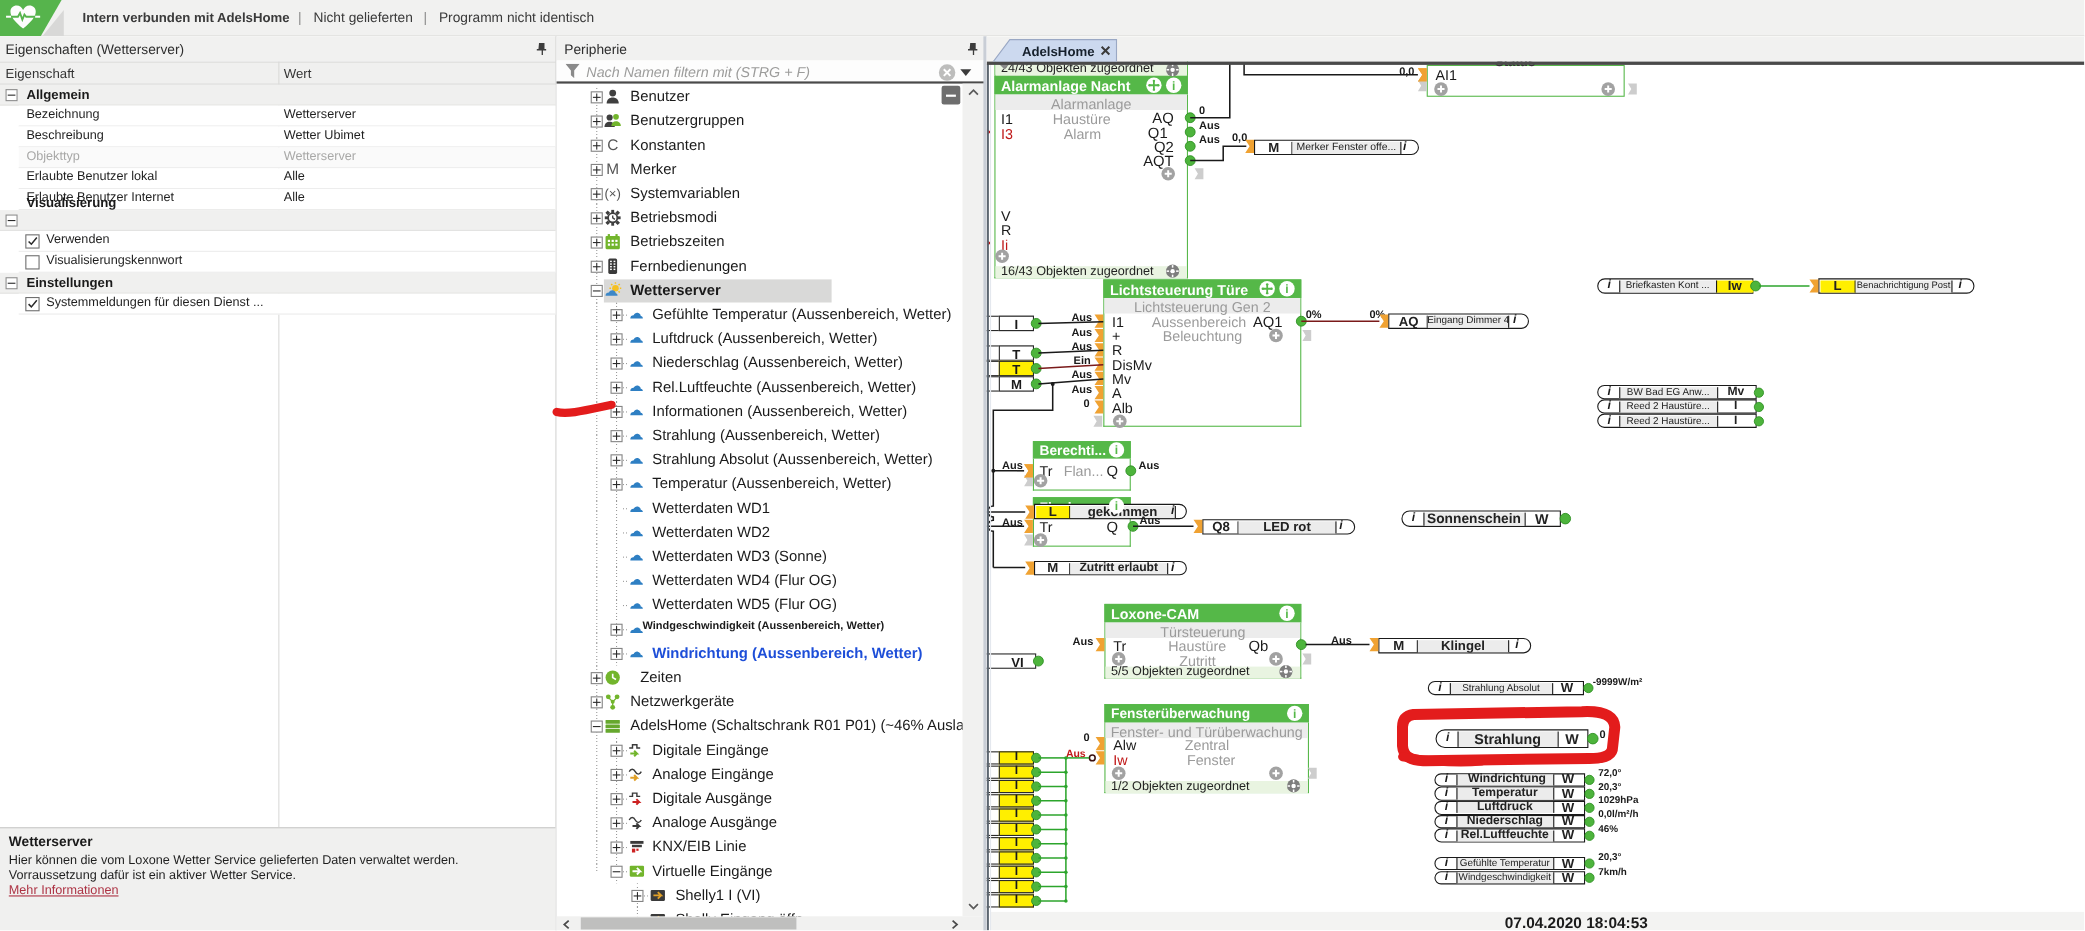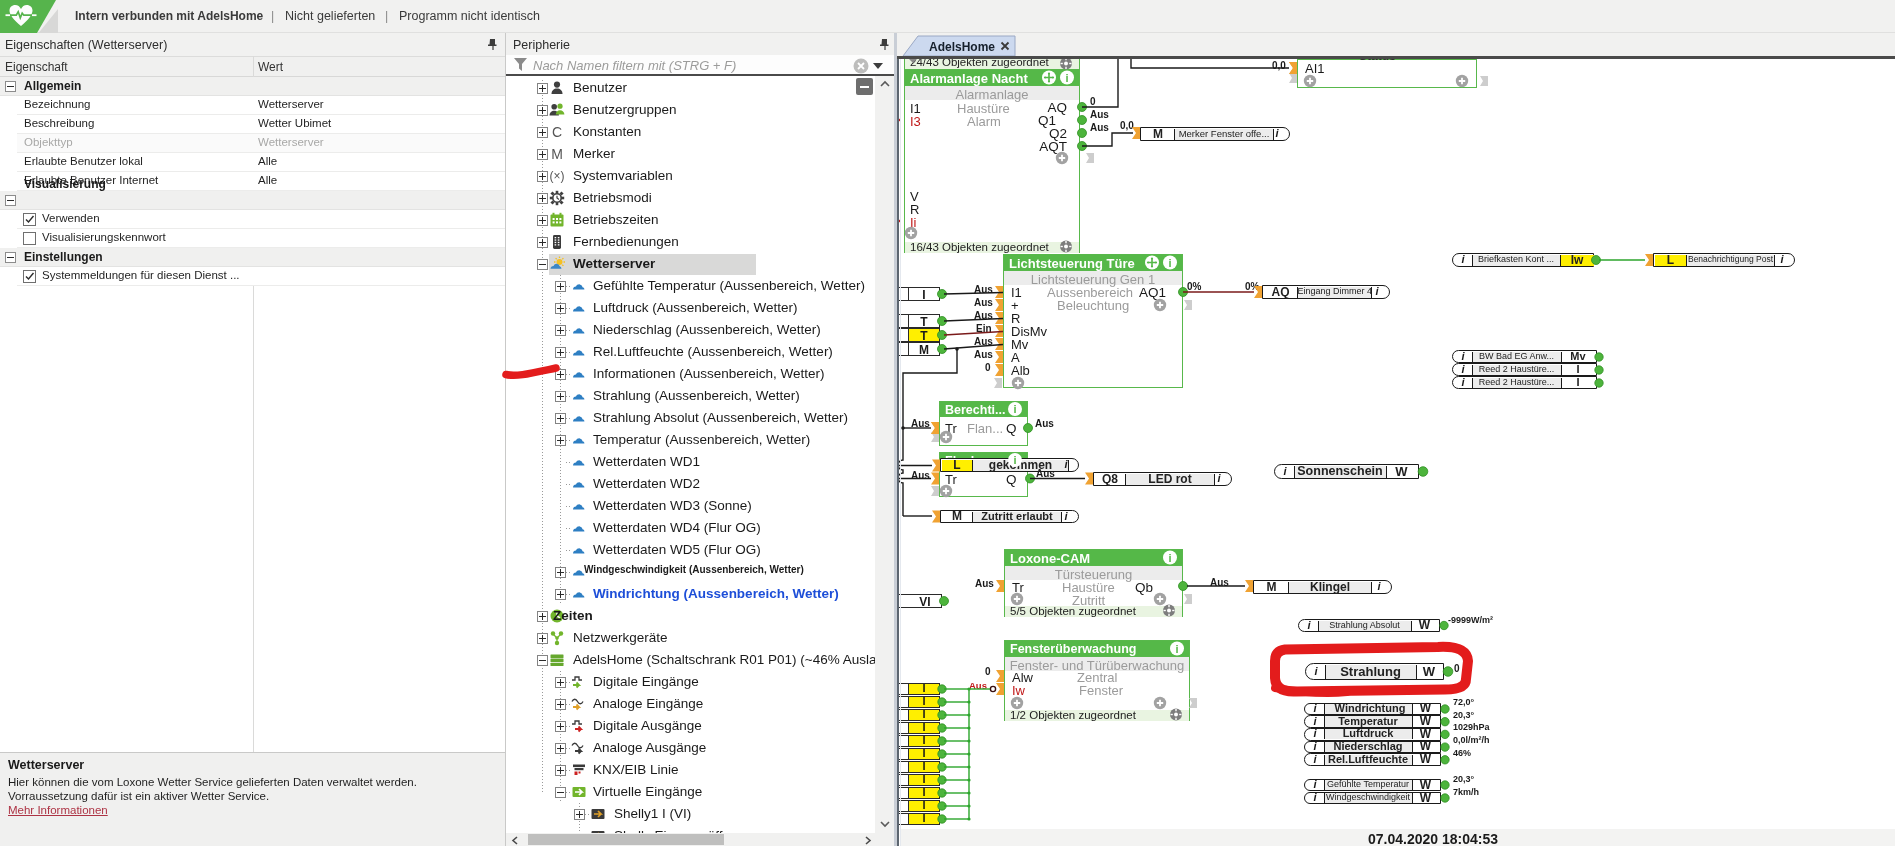--- a/index.html
+++ b/index.html
@@ -329,21 +329,21 @@
     </svg>
 <div class="a txt" style="left:593px;top:586px;font-size:13.5px;color:#1d4ed8;font-weight:bold;">Windrichtung (Aussenbereich, Wetter)</div>
 <div class="a" style="left:548px;top:616px;width:0px;height:1px;background-image:repeating-linear-gradient(to right,#9a9a9a 0,#9a9a9a 1px,transparent 1px,transparent 3px)"></div>
 <div class="a" style="left:537px;top:611px;width:11px;height:11px;background:#fff;border:1px solid #848484"></div>
 <div class="a" style="left:539px;top:616px;width:7px;height:1px;background:#2b2b2b"></div>
 <div class="a" style="left:542px;top:613px;width:1px;height:7px;background:#2b2b2b"></div>
 <svg class="a" style="left:549px;top:608px" width="16" height="16" viewBox="0 0 16 16">
       <circle cx="8" cy="8" r="6.5" fill="#72b52c"></circle>
       <path d="M8,4.5 L8,8 L11,9.8" stroke="#fff" stroke-width="1.5" fill="none"></path>
     </svg>
-<div class="a txt" style="left:553px;top:608px;font-size:13.5px;color:#1a1a1a;font-weight:bold;">Zeiten</div>
+<div class="a txt" style="left:582px;top:608px;font-size:13.5px;color:#1a1a1a;font-weight:normal;">Zeiten</div>
 <div class="a" style="left:548px;top:638px;width:0px;height:1px;background-image:repeating-linear-gradient(to right,#9a9a9a 0,#9a9a9a 1px,transparent 1px,transparent 3px)"></div>
 <div class="a" style="left:537px;top:633px;width:11px;height:11px;background:#fff;border:1px solid #848484"></div>
 <div class="a" style="left:539px;top:638px;width:7px;height:1px;background:#2b2b2b"></div>
 <div class="a" style="left:542px;top:635px;width:1px;height:7px;background:#2b2b2b"></div>
 <svg class="a" style="left:549px;top:630px" width="16" height="16" viewBox="0 0 16 16">
       <g stroke="#72b52c" stroke-width="1.2" fill="none">
         <line x1="4" y1="4" x2="8" y2="8"></line>
         <line x1="12" y1="4" x2="8" y2="8"></line>
         <line x1="8" y1="8" x2="8" y2="13"></line>
       </g>
@@ -466,34 +466,34 @@
 <div class="a" style="left:7px;top:53px;width:176px;height:167px;background:#fff;border:1px solid #58b84b;border-top:none"></div>
 <div class="a" style="left:8px;top:53px;width:174px;height:14px;background:#ececec"></div>
 <div class="a txt" style="left:7px;top:54px;font-size:13px;color:#9b9b9b;font-weight:normal;width:176px;text-align:center">Alarmanlage</div>
 <div class="a" style="left:8px;top:209px;width:174px;height:10.5px;background:#e9f4e1"></div>
 <div class="a txt" style="left:13px;top:208px;font-size:11.5px;color:#222;font-weight:normal;">16/43 Objekten zugeordnet</div>
 <div class="a txt" style="left:13px;top:68px;font-size:13px;color:#1a1a1a;font-weight:normal;">I1</div>
 <div class="a txt" style="left:13px;top:81px;font-size:13px;color:#c01818;font-weight:normal;">I3</div>
 <div class="a txt" style="left:60px;top:68px;font-size:13px;color:#9b9b9b;font-weight:normal;">Haustüre</div>
 <div class="a txt" style="left:70px;top:81px;font-size:13px;color:#9b9b9b;font-weight:normal;">Alarm</div>
 <div class="a txt" style="left:141px;top:67px;font-size:13.5px;color:#1a1a1a;font-weight:normal;width:29px;text-align:right">AQ</div>
-<div class="a txt" style="left:141px;top:80px;font-size:13.5px;color:#1a1a1a;font-weight:normal;width:29px;text-align:left">Q1</div>
+<div class="a txt" style="left:141px;top:80px;font-size:13.5px;color:#1a1a1a;font-weight:normal;width:29px;text-align:center">Q1</div>
 <div class="a txt" style="left:141px;top:93px;font-size:13.5px;color:#1a1a1a;font-weight:normal;width:29px;text-align:right">Q2</div>
 <div class="a txt" style="left:139px;top:106px;font-size:13.5px;color:#1a1a1a;font-weight:normal;width:31px;text-align:right">AQT</div>
 <div class="a txt" style="left:13px;top:156px;font-size:13px;color:#1a1a1a;font-weight:normal;">V</div>
 <div class="a txt" style="left:13px;top:169px;font-size:13px;color:#1a1a1a;font-weight:normal;">R</div>
 <div class="a txt" style="left:13px;top:182px;font-size:13px;color:#c01818;font-weight:normal;">Ii</div>
 <div class="a" style="left:400px;top:26px;width:180px;height:29px;background:#fff;border:1px solid #58b84b"></div>
 <div class="a txt" style="left:408px;top:28px;font-size:13px;color:#1a1a1a;font-weight:normal;">AI1</div>
 <div class="a txt" style="left:462px;top:16px;font-size:12px;color:#333;font-weight:bold;">Status</div>
 <div class="a" style="left:106px;top:221px;width:180px;height:17px;background:#55b848;border:1px solid #58b84b"></div>
 <div class="a txt" style="left:112px;top:223px;font-size:13px;color:#fff;font-weight:bold;">Lichtsteuerung Türe</div>
 <div class="a" style="left:106px;top:238px;width:180px;height:117px;background:#fff;border:1px solid #58b84b;border-top:none"></div>
 <div class="a" style="left:107px;top:238px;width:178px;height:14px;background:#ececec"></div>
-<div class="a txt" style="left:106px;top:239px;font-size:13px;color:#9b9b9b;font-weight:normal;width:180px;text-align:center">Lichtsteuerung Gen 1</div>
+<div class="a txt" style="left:106px;top:239px;font-size:13px;color:#9b9b9b;font-weight:normal;width:180px;text-align:center">Lichtsteuerung Gen 2</div>
 <div class="a txt" style="left:114px;top:252px;font-size:13px;color:#1a1a1a;font-weight:normal;">I1</div>
 <div class="a txt" style="left:114px;top:265px;font-size:13px;color:#1a1a1a;font-weight:normal;">+</div>
 <div class="a txt" style="left:114px;top:278px;font-size:13px;color:#1a1a1a;font-weight:normal;">R</div>
 <div class="a txt" style="left:114px;top:291px;font-size:13px;color:#1a1a1a;font-weight:normal;">DisMv</div>
 <div class="a txt" style="left:114px;top:304px;font-size:13px;color:#1a1a1a;font-weight:normal;">Mv</div>
 <div class="a txt" style="left:114px;top:317px;font-size:13px;color:#1a1a1a;font-weight:normal;">A</div>
 <div class="a txt" style="left:114px;top:330px;font-size:13px;color:#1a1a1a;font-weight:normal;">Alb</div>
 <div class="a txt" style="left:150px;top:252px;font-size:13px;color:#9b9b9b;font-weight:normal;">Aussenbereich</div>
 <div class="a txt" style="left:160px;top:265px;font-size:13px;color:#9b9b9b;font-weight:normal;">Beleuchtung</div>
 <div class="a txt" style="left:242px;top:252px;font-size:13.5px;color:#1a1a1a;font-weight:normal;">AQ1</div>

